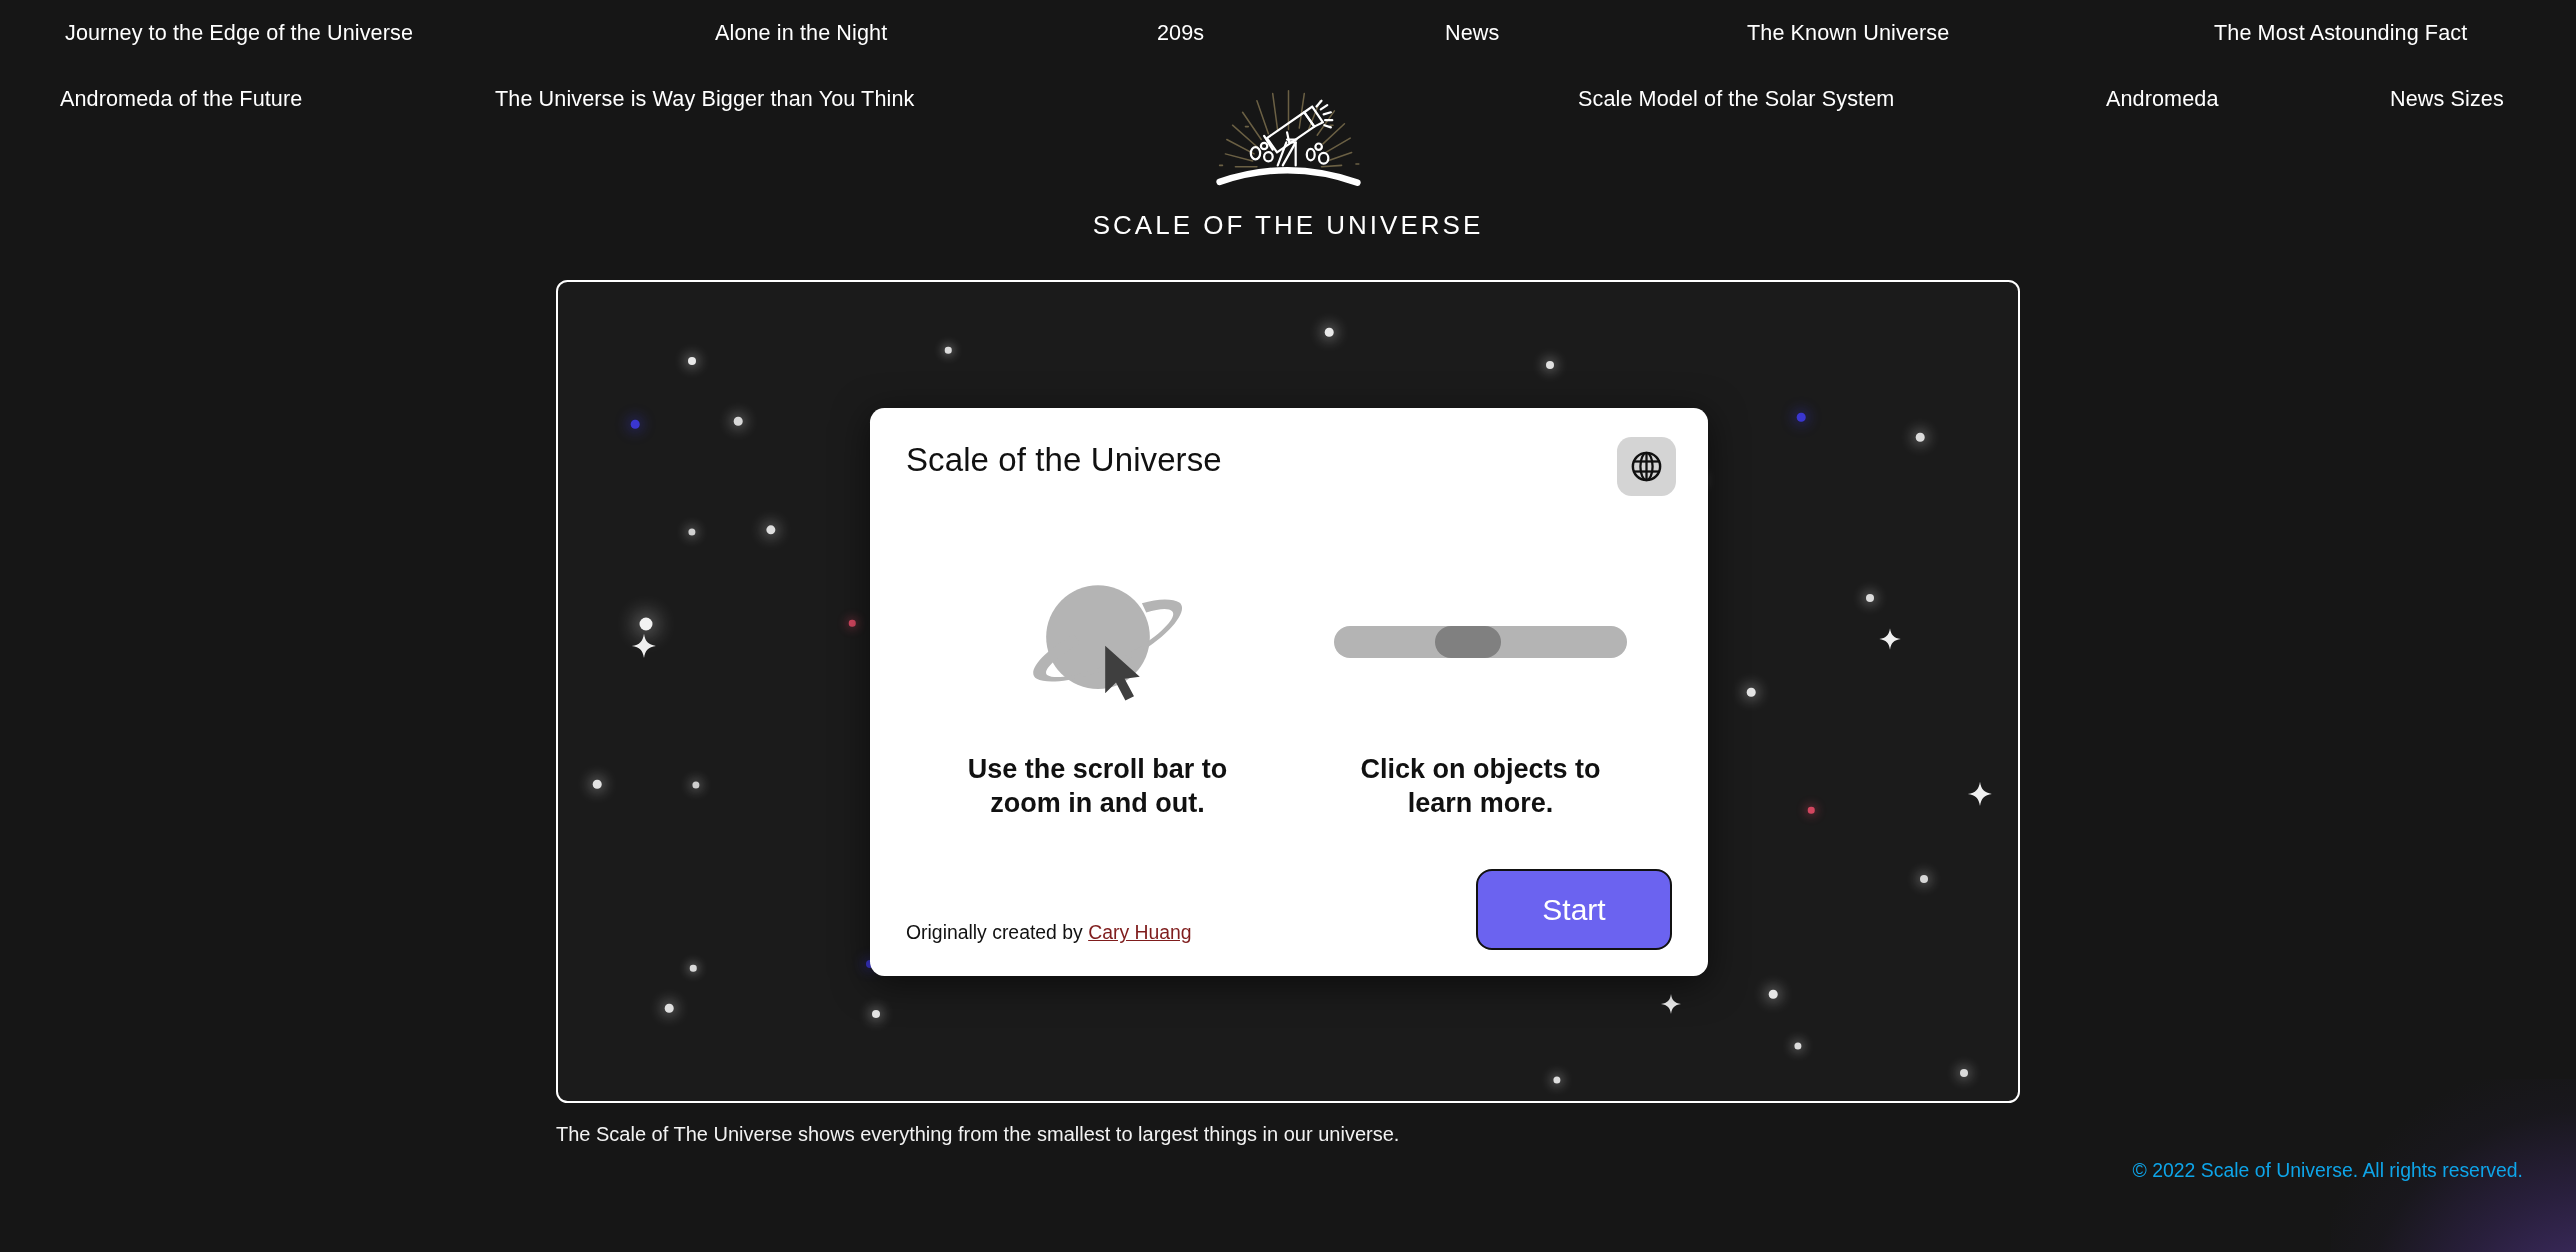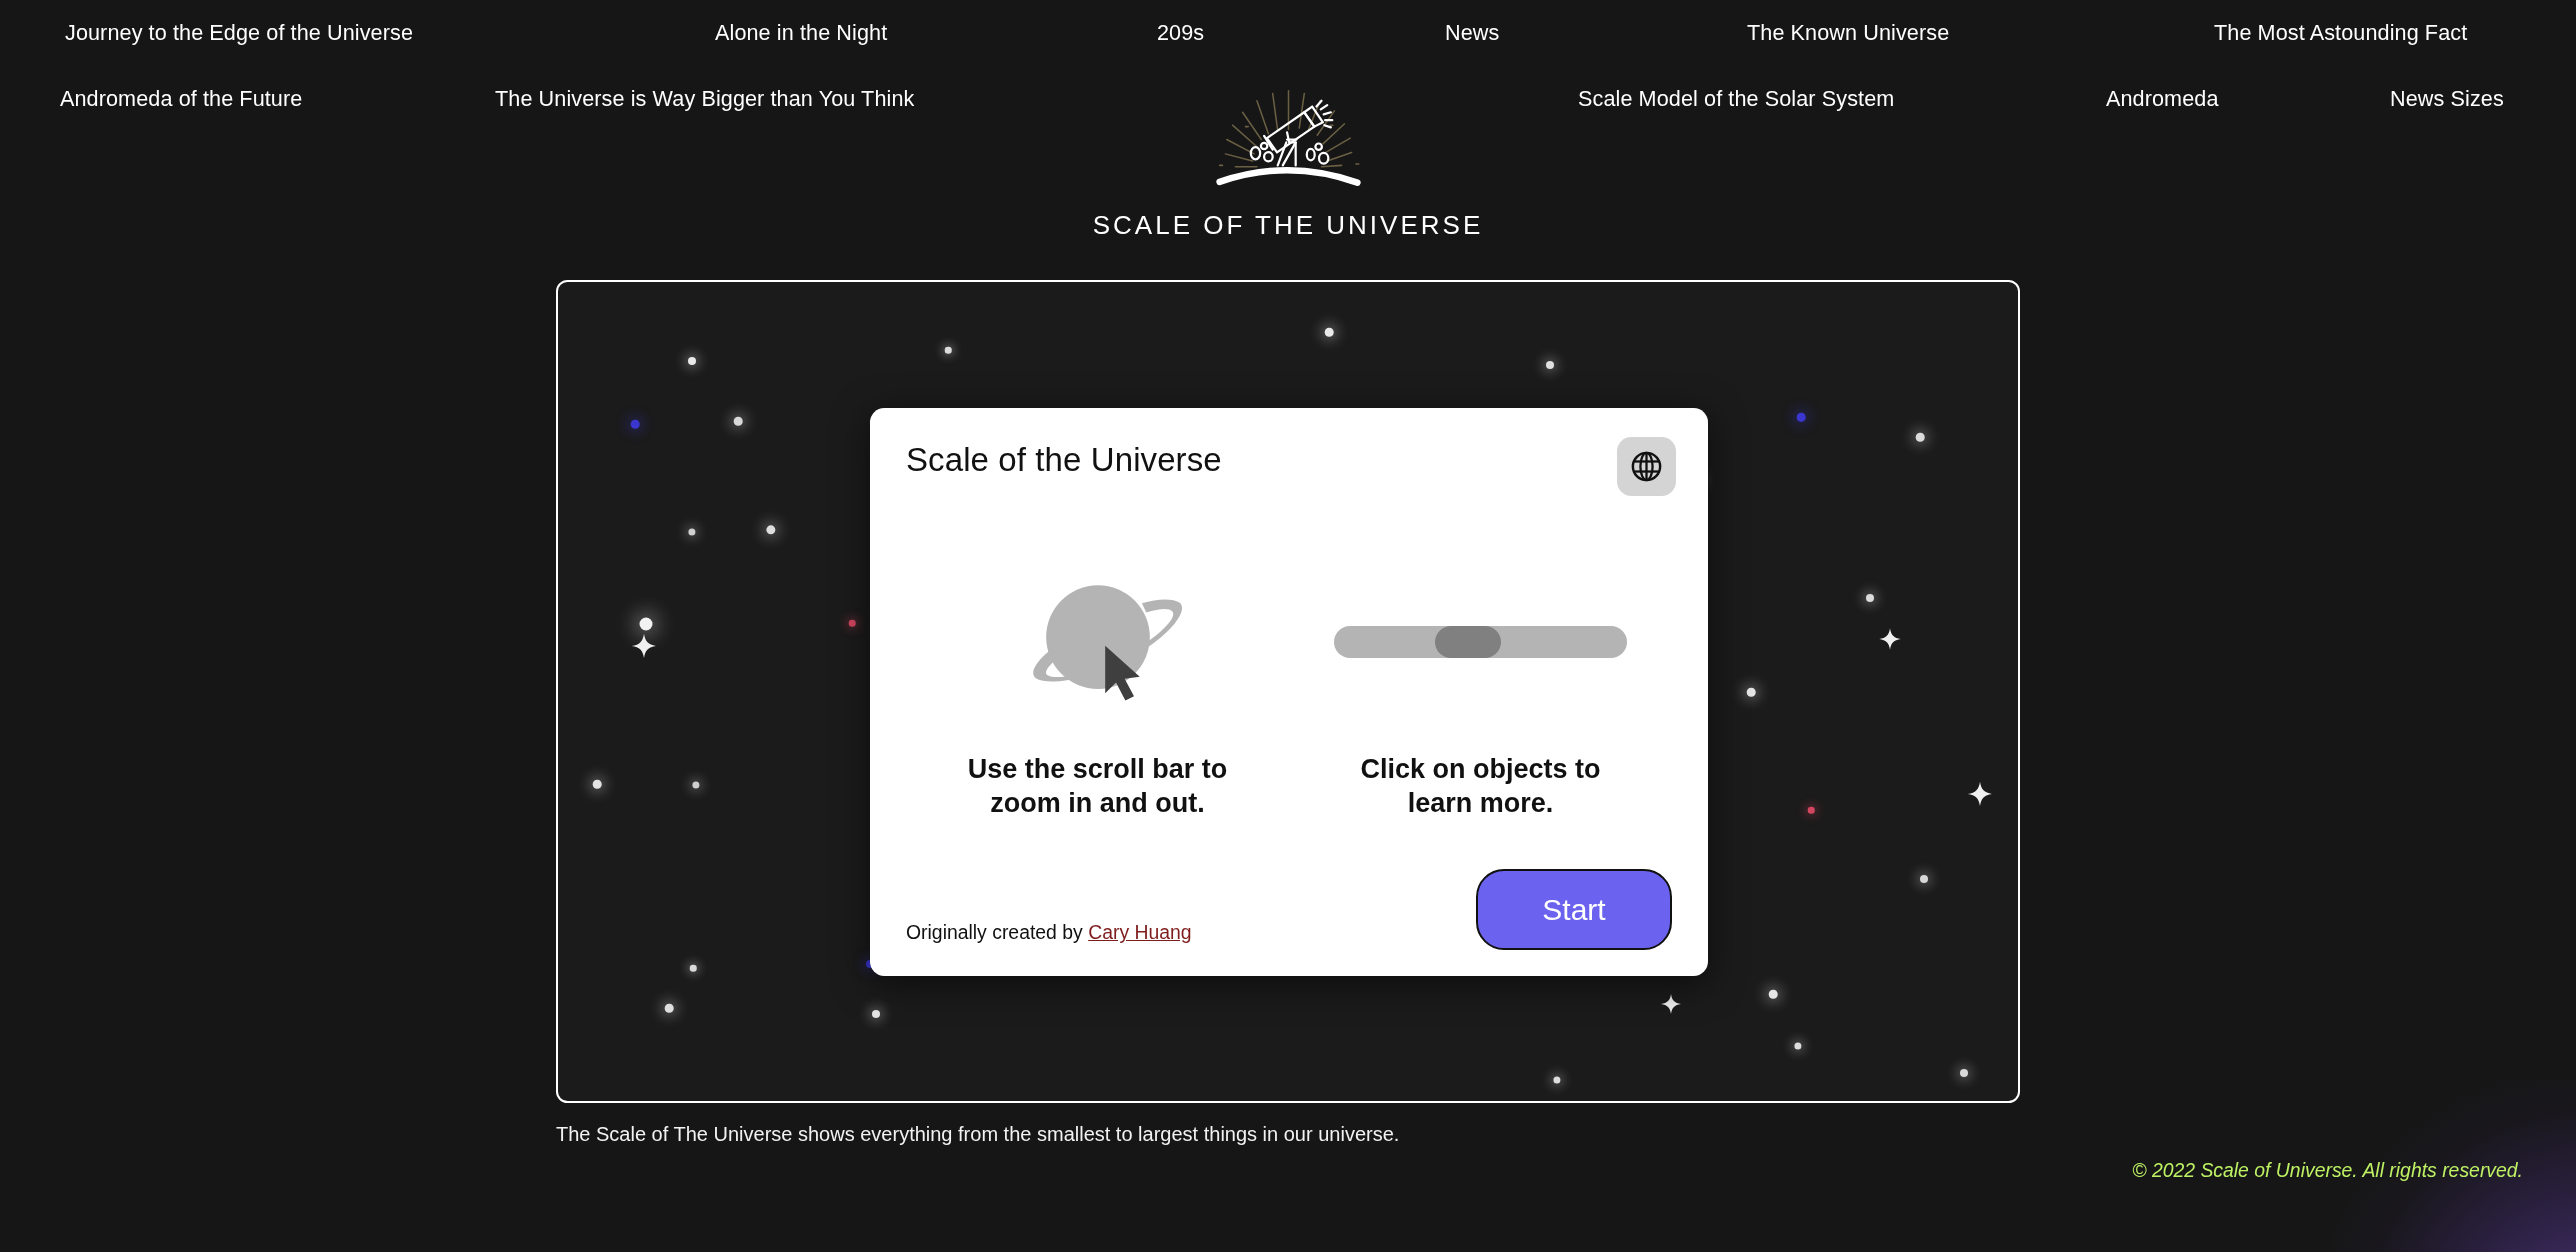--- a/index.html
+++ b/index.html
@@ -196,21 +196,21 @@
     color: #111111;
     padding-bottom: 5.8px;
   }
   .credit a {
     color: #7f1d1d;
     text-decoration: underline;
   }
   .start-btn {
     width: 196px;
     height: 81px;
-    border-radius: 28px;
+    border-radius: 16px;
     background: #6B63F0;
     border: 2.2px solid #111111;
     color: #ffffff;
     font-size: 30px;
     font-family: "Liberation Sans", sans-serif;
     cursor: pointer;
   }
 
   
   .blurb {
@@ -219,23 +219,22 @@
     top: 1123px;
     font-size: 20px;
     color: #f2f2f2;
     z-index: 3;
   }
   .copyright {
     position: absolute;
     right: 53px;
     top: 1159px;
     font-size: 19.4px;
-    color: #bef264;
+    color: #0ea5e9;
     z-index: 3;
-    font-style: italic;
   }
 </style>
 </head>
 <body>
 
 <div class="corner-glow"></div>
 
 <nav class="topnav">
 
   <div class="navrow">

